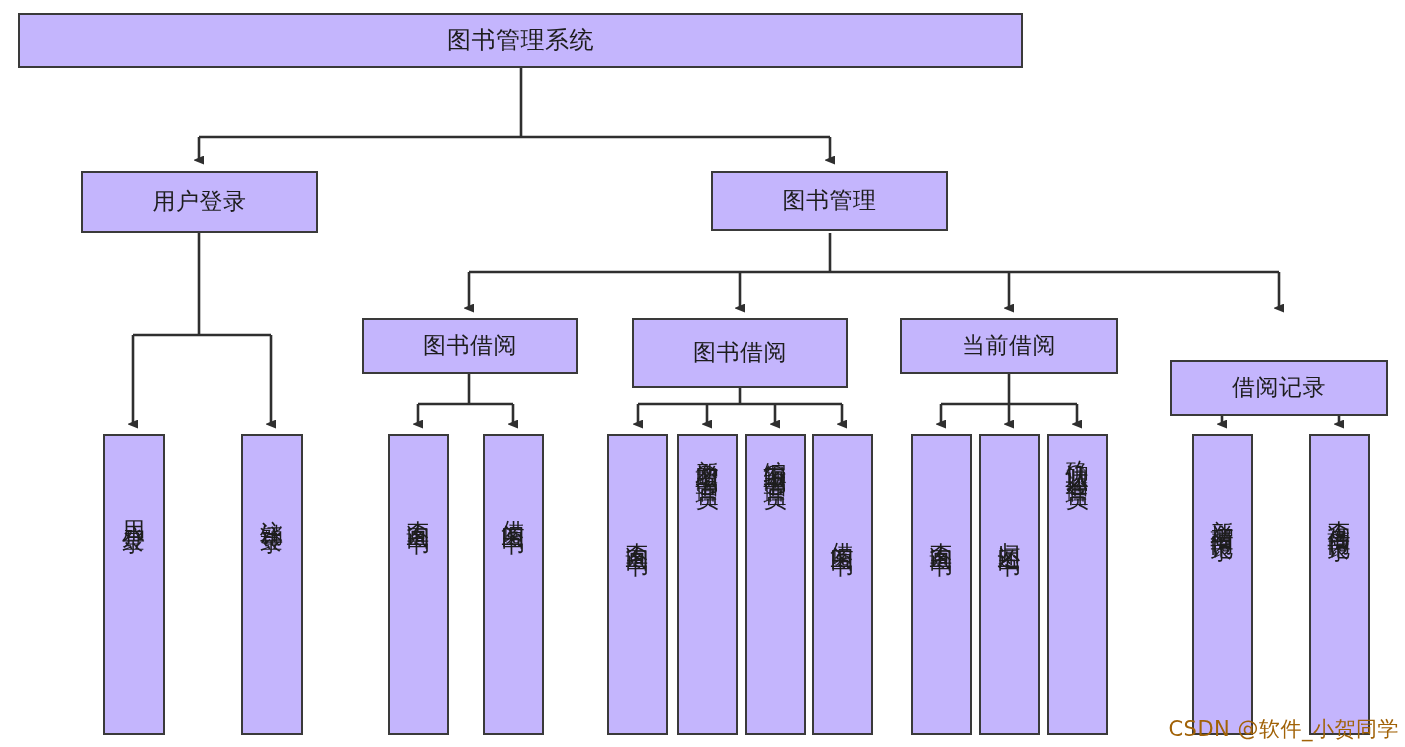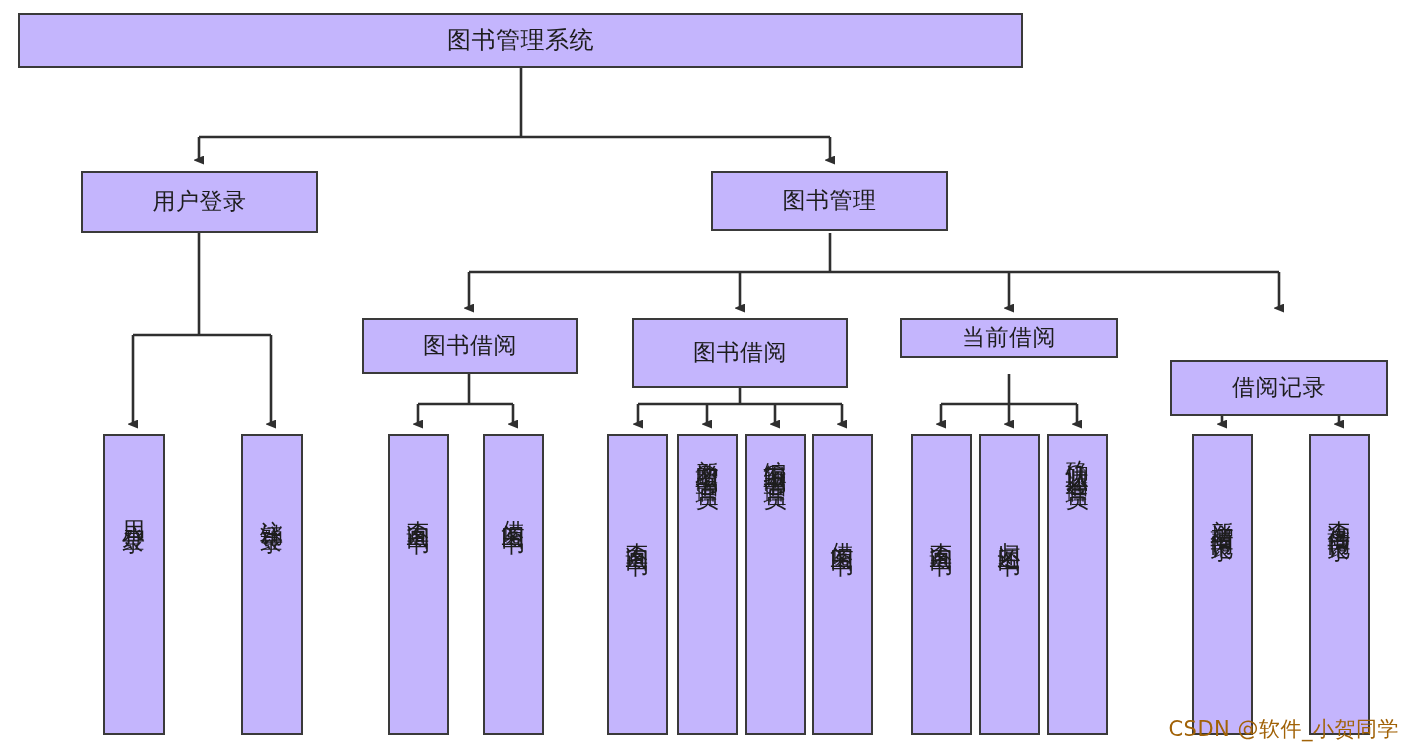--- a/index.html
+++ b/index.html
@@ -147,21 +147,21 @@
   <div class="node horiz" style="left:711px; top:171px; width:237px; height:60px;">
     <span class="label">图书管理</span>
   </div>
 
   <div class="node horiz" style="left:362px; top:318px; width:216px; height:56px;">
     <span class="label">图书借阅</span>
   </div>
   <div class="node horiz" style="left:632px; top:318px; width:216px; height:70px;">
     <span class="label">图书借阅</span>
   </div>
-  <div class="node horiz" style="left:900px; top:318px; width:218px; height:40px;">
+  <div class="node horiz" style="left:900px; top:318px; width:218px; height:56px;">
     <span class="label">当前借阅</span>
   </div>
   <div class="node horiz" style="left:1170px; top:318px; width:218px; height:56px;margin-top:42px;">
     <span class="label">借阅记录</span>
   </div>
 
   <div class="node vert mid" style="left:103px; top:434px; width:62px; height:301px;">
     <span class="label">用户登录</span>
   </div>
   <div class="node vert mid" style="left:241px; top:434px; width:62px; height:301px;">

